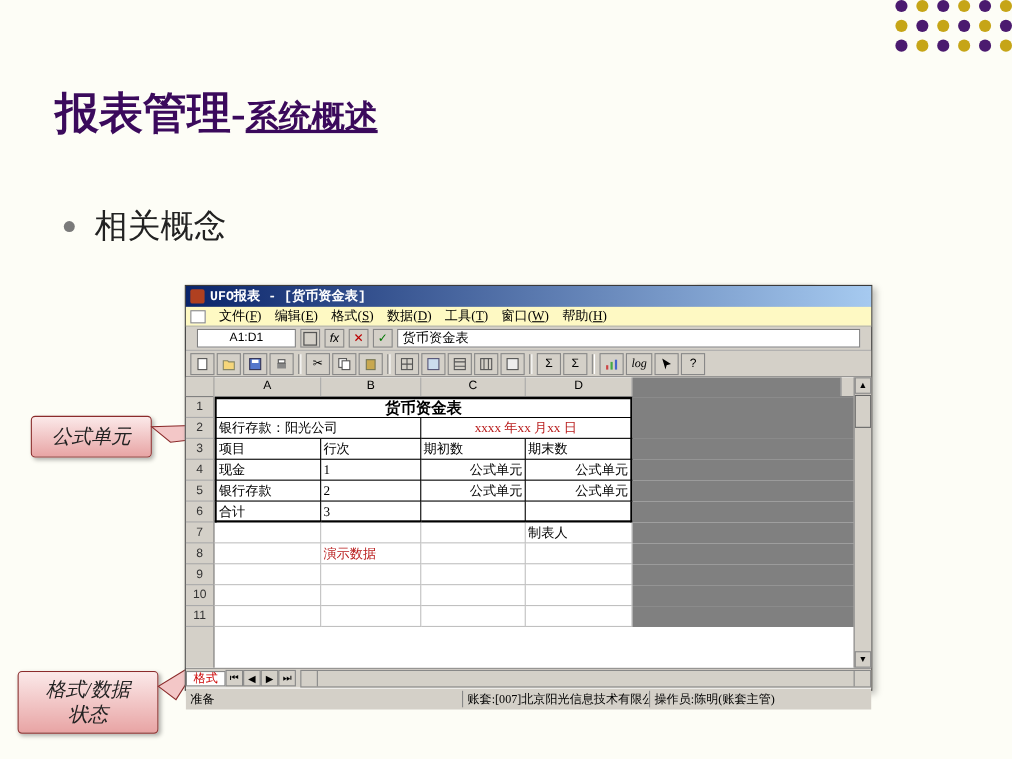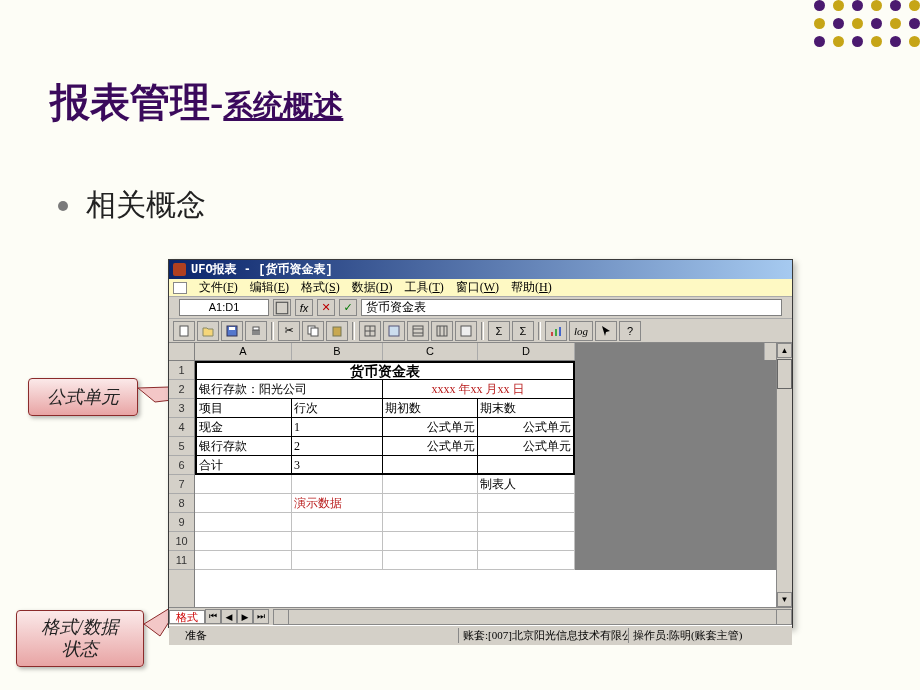--- a/index.html
+++ b/index.html
@@ -279,21 +279,21 @@
     
     .statusbar {
       height: 20px;
       background: #d4d0c8;
       border-top: 1px solid #fff;
       display: flex;
       align-items: center;
       font-size: 11px;
       font-family: "SimSun", serif;
     }
-    .statusbar .sb-left { width: 290px; padding-left: 16px; border-right:1px solid #888; }
+    .statusbar .sb-left { width: 252px; padding-left: 4px; border-right:1px solid #888; }
     .statusbar .sb-mid { width: 170px; padding-left: 4px; border-right:1px solid #888; overflow:hidden; white-space:nowrap; }
     .statusbar .sb-right { flex:1; padding-left: 4px; }
     
     .vscroll {
       position: absolute;
       right: 0; top: 83px;
       width: 16px; height: 264px;
       background: #d4d0c8;
       border-left: 1px solid #888;
     }

